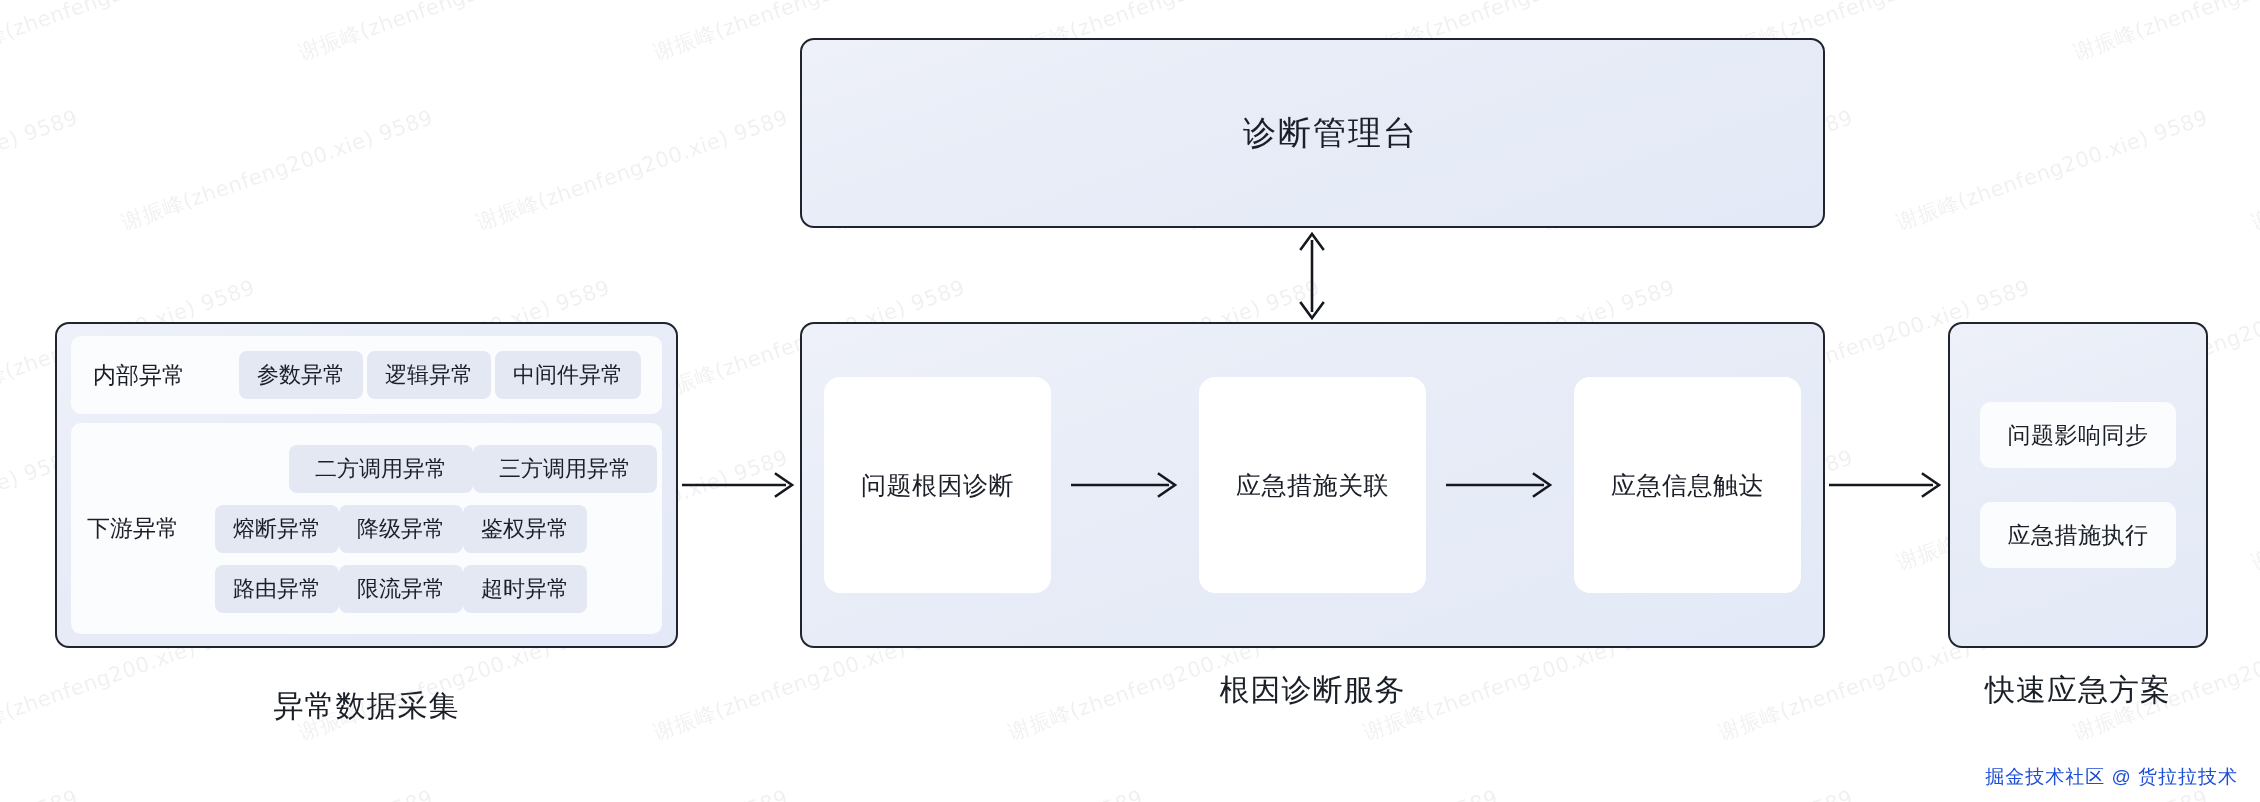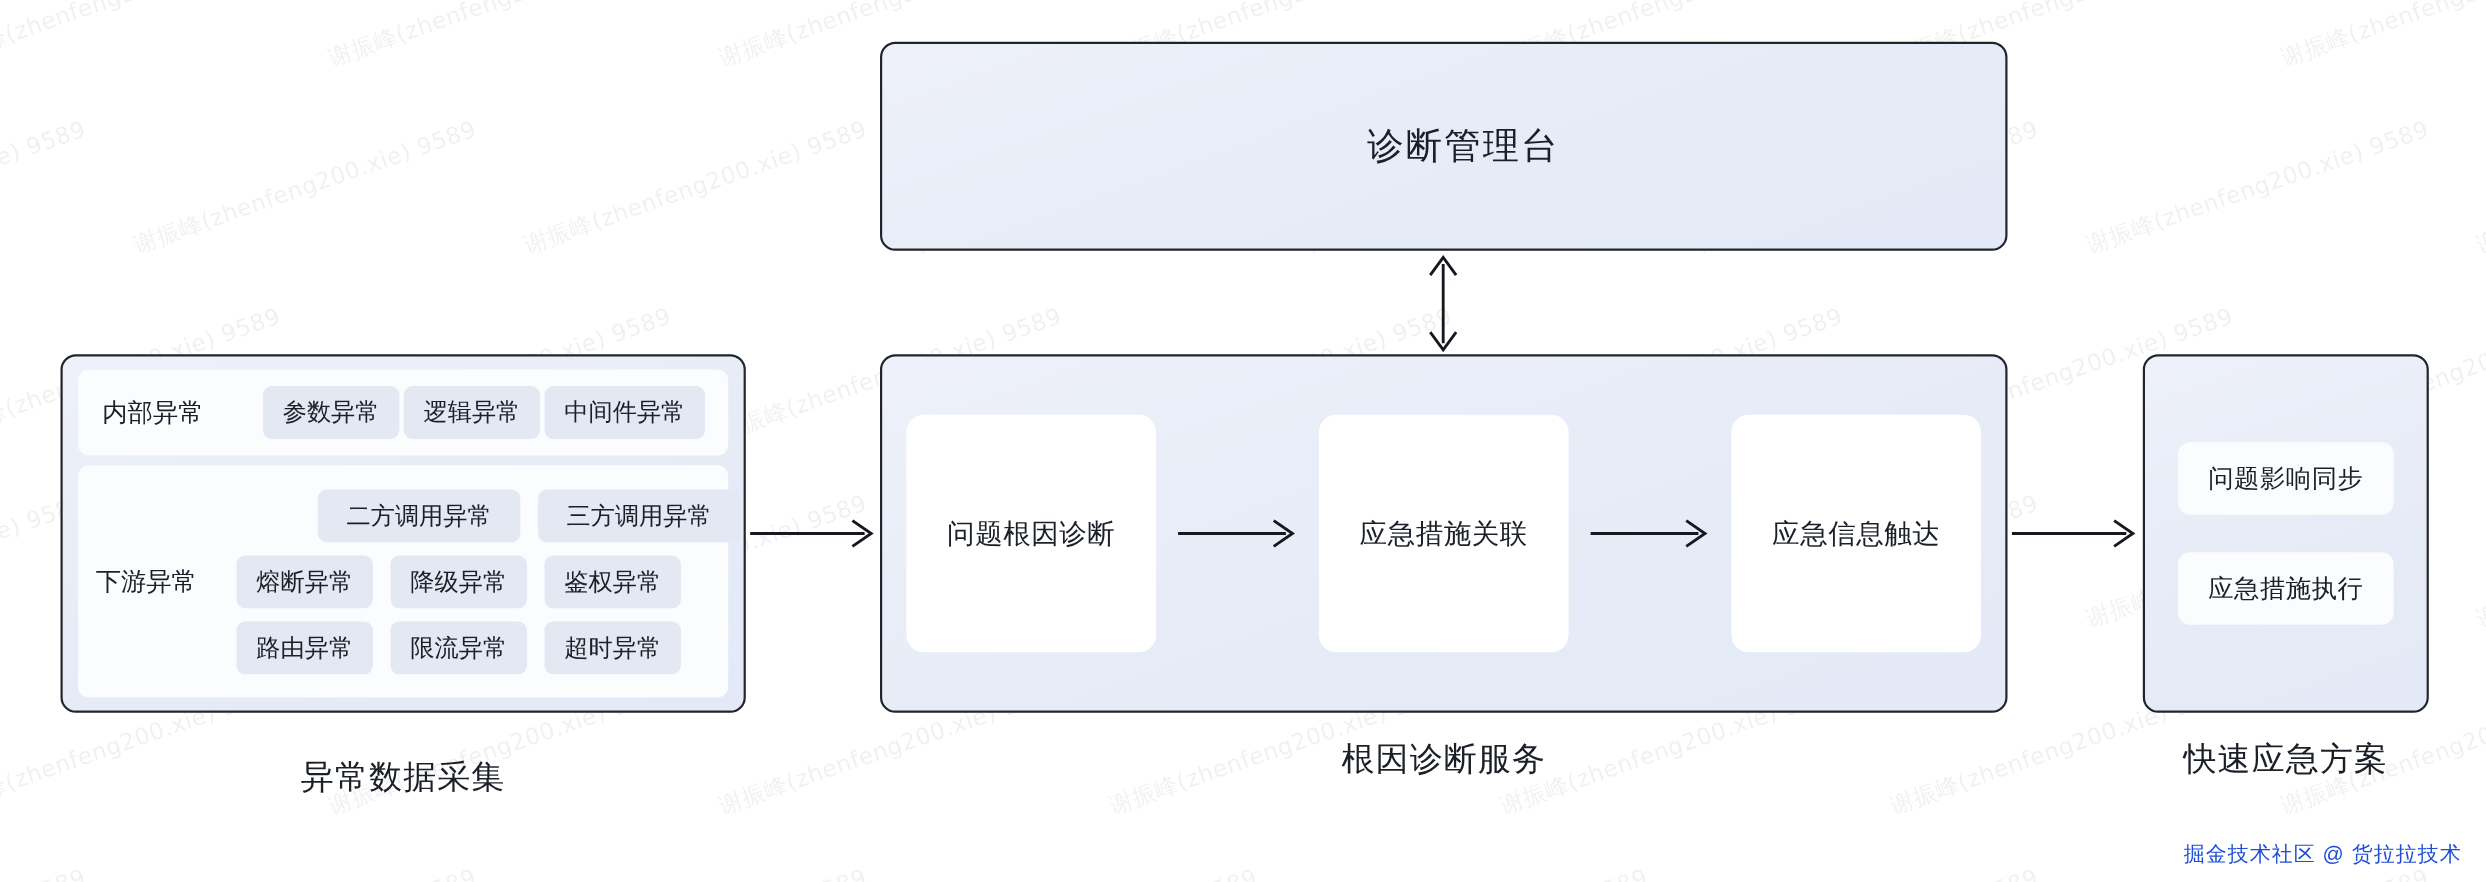--- a/index.html
+++ b/index.html
@@ -47,21 +47,21 @@
     background:#fbfcfe;border-radius:10px;box-sizing:border-box;
     display:flex;align-items:center;
   }
   #panel-internal{height:78px;padding:0 22px;gap:22px;}
   #panel-downstream{flex:1;padding:10px 16px;gap:4px;}
   .grouplabel{
     font-size:23px;color:#1b1f27;white-space:nowrap;
     min-width:124px;text-align:left;
   }
   .chiprows{display:flex;flex-direction:column;gap:12px;flex:1;}
-  .chiprow{display:flex;gap:16px;align-items:center;}
+  .chiprow{display:flex;align-items:center;}
   .chip{
     background:#e4e8f3;border-radius:8px;
     font-size:22px;color:#1b1f27;white-space:nowrap;
     padding:9px 18px;text-align:center;
   }
   .chip.wide{padding:9px 26px;}
   #internal-chips{display:flex;gap:4px;align-items:center;}
   .row-indent{padding-left:74px;}
 
   

